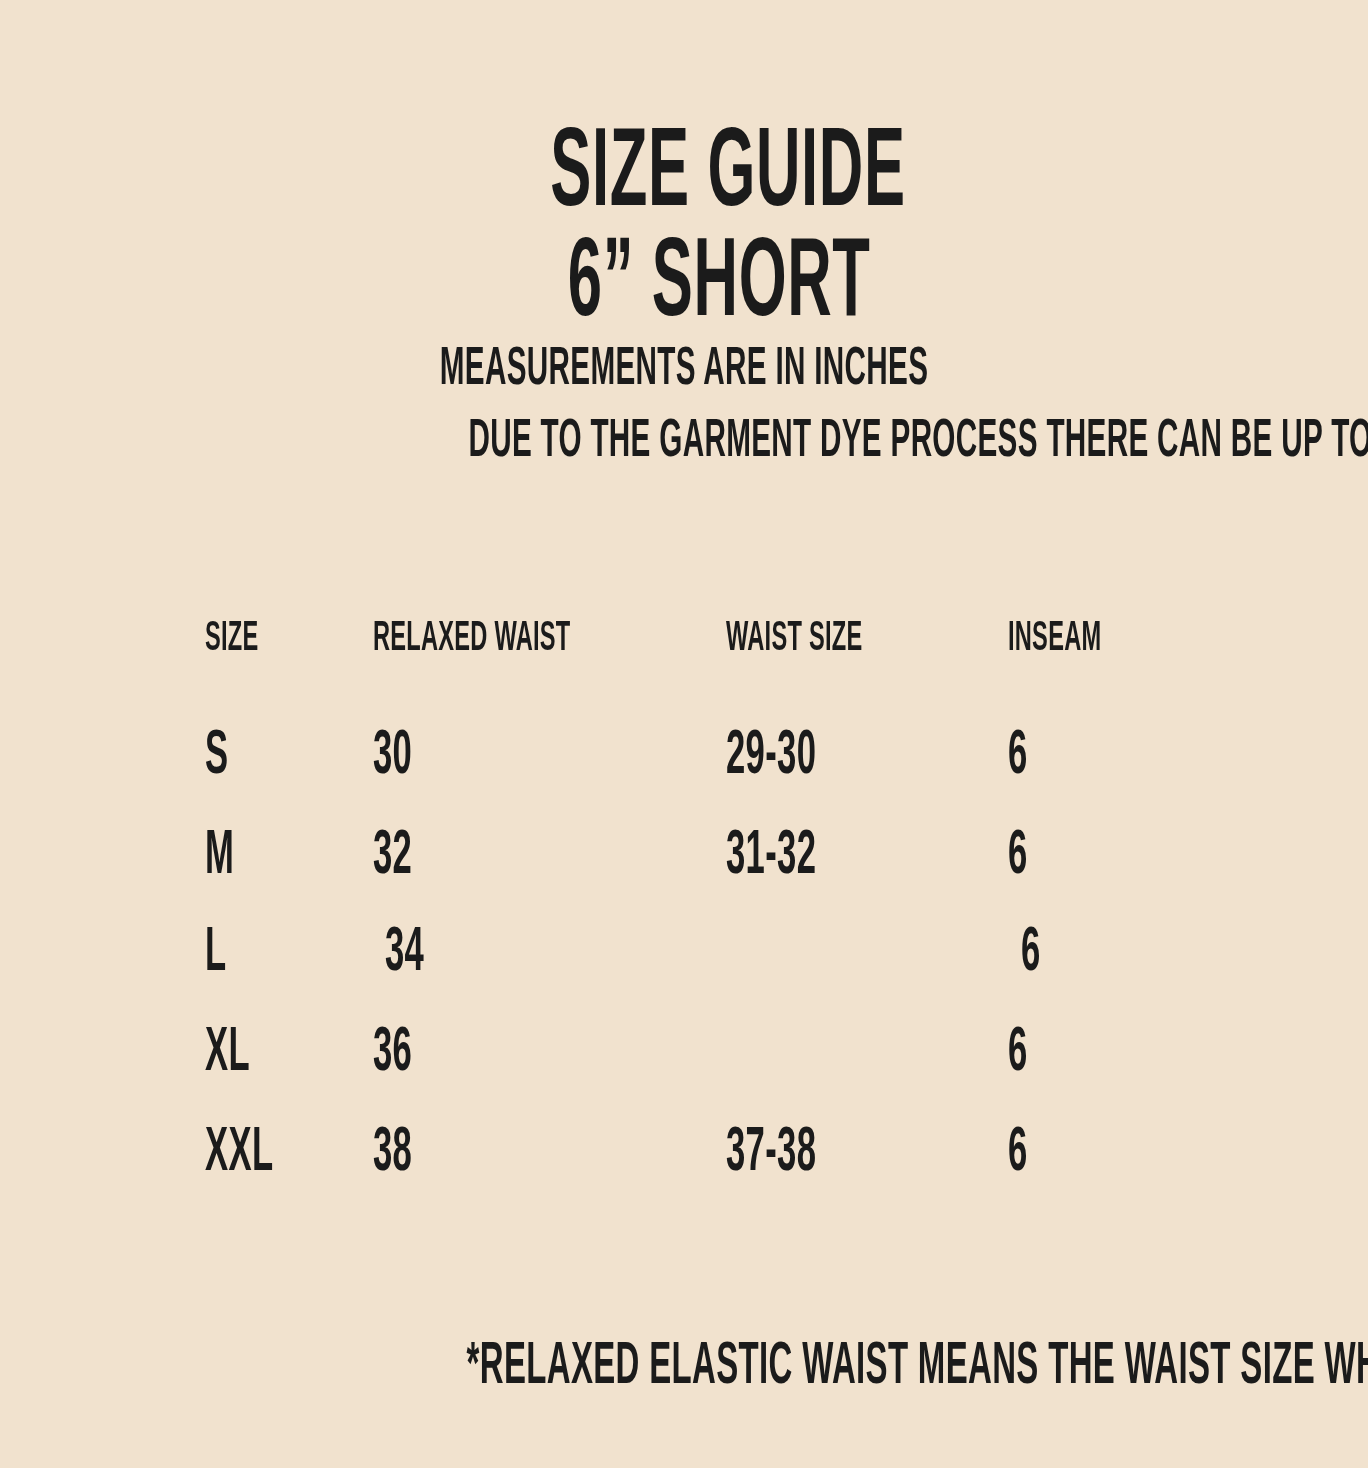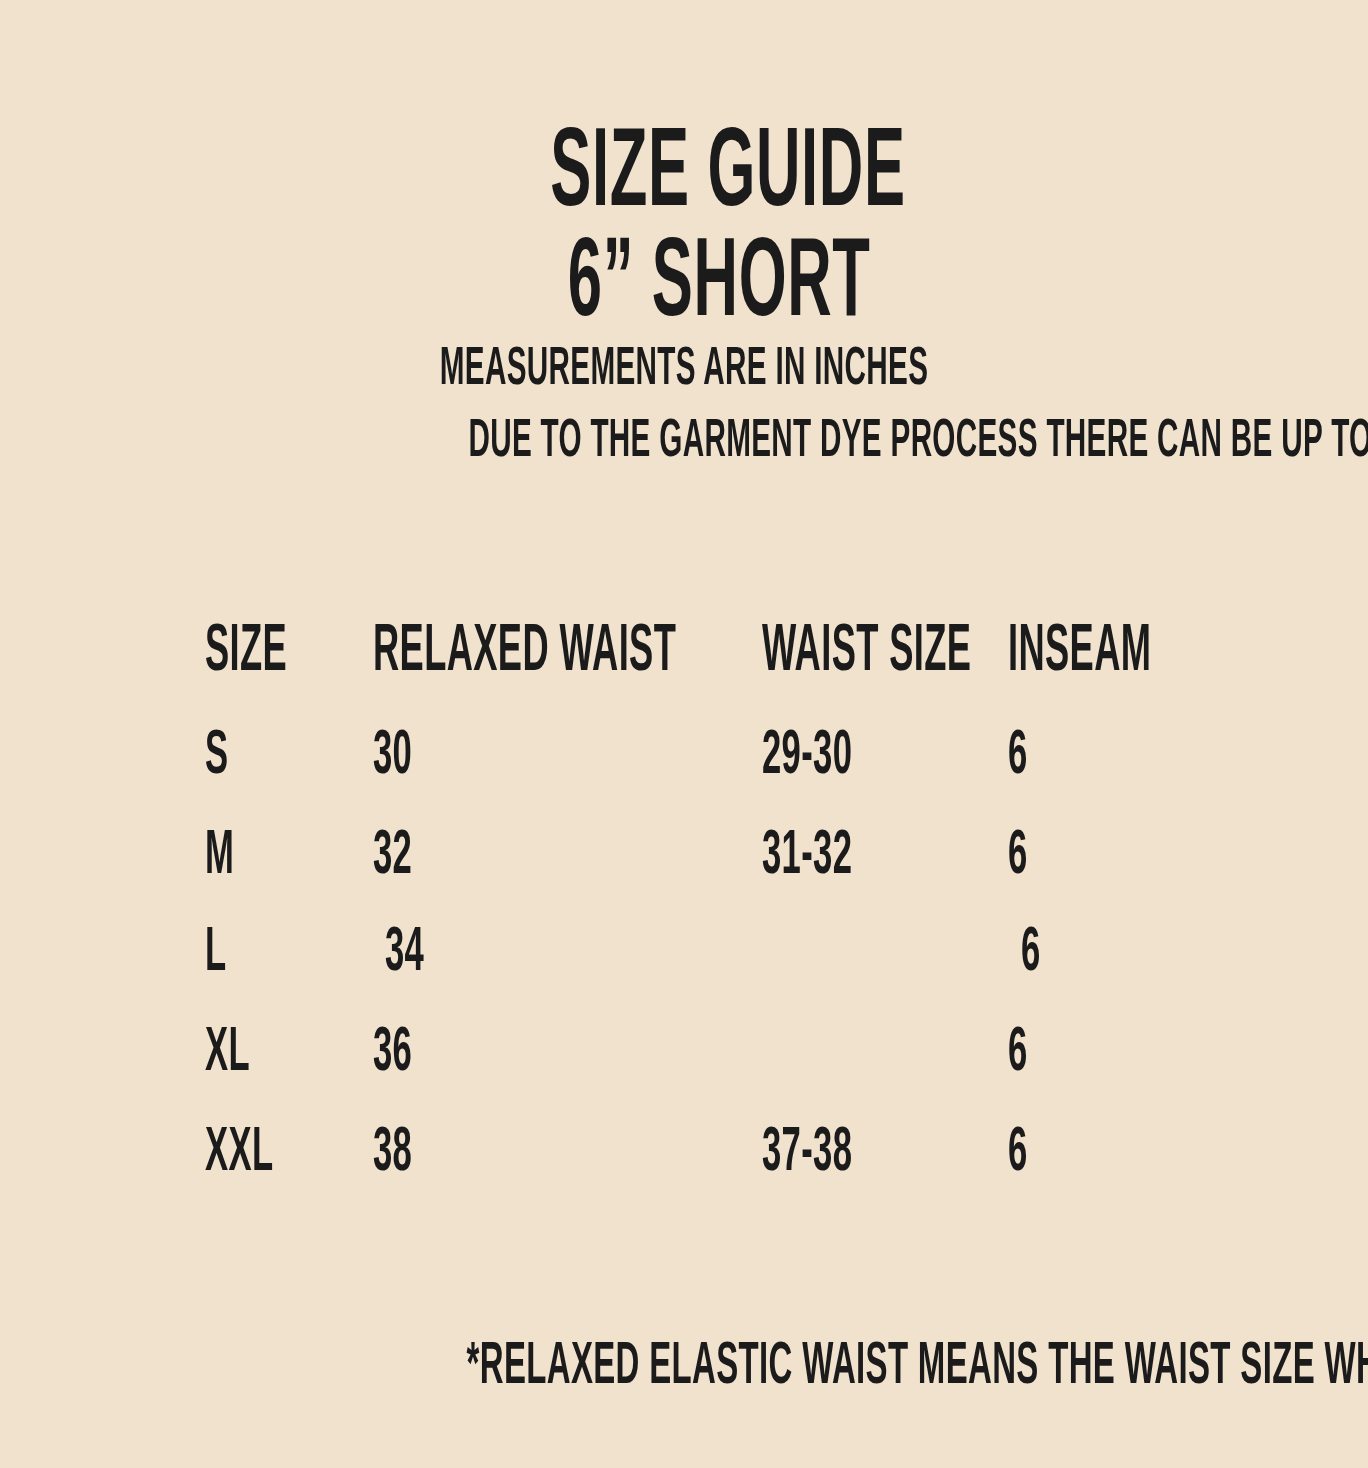--- a/index.html
+++ b/index.html
@@ -37,31 +37,31 @@
   .foot    { font-size: 60px;  }
 
   .trow {
     position: absolute;
     left: 0;
     width: 100%;
     height: 72px;
     font-weight: bold;
     line-height: 1;
   }
-  .thead { font-size: 66px; }
+  .thead { font-size: 43px; }
   .tbody { font-size: 63px; }
   .c {
     position: absolute;
     top: 0;
     white-space: nowrap;
   }
   .c .cond { transform-origin: left center; }
   .c1 { left: 205px; }
   .c2 { left: 373px; }
-  .c3 { left: 726px; margin-left: 36px; }
+  .c3 { left: 726px; }
   .c4 { left: 1008px; }
   
   .row-l .c2 { left: 385px; }
   .row-l .c3 { left: 740px; }
   .row-l .c4 { left: 1021px; }
 
   #title1   { top: 111px; padding-left: 44px; }
   #title2   { top: 221px; padding-left: 35px; }
   #sub1     { top: 338px; }
   #sub2     { top: 410px; }

